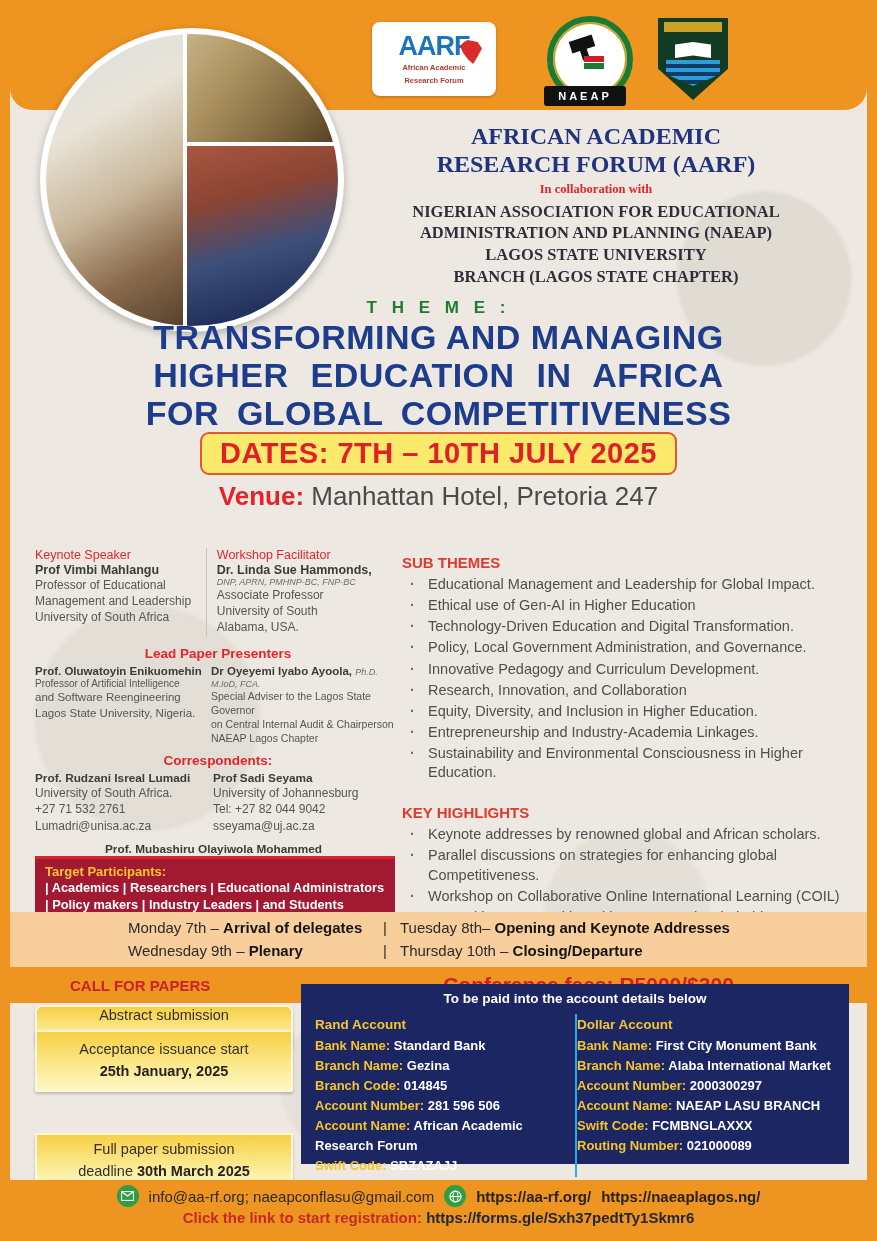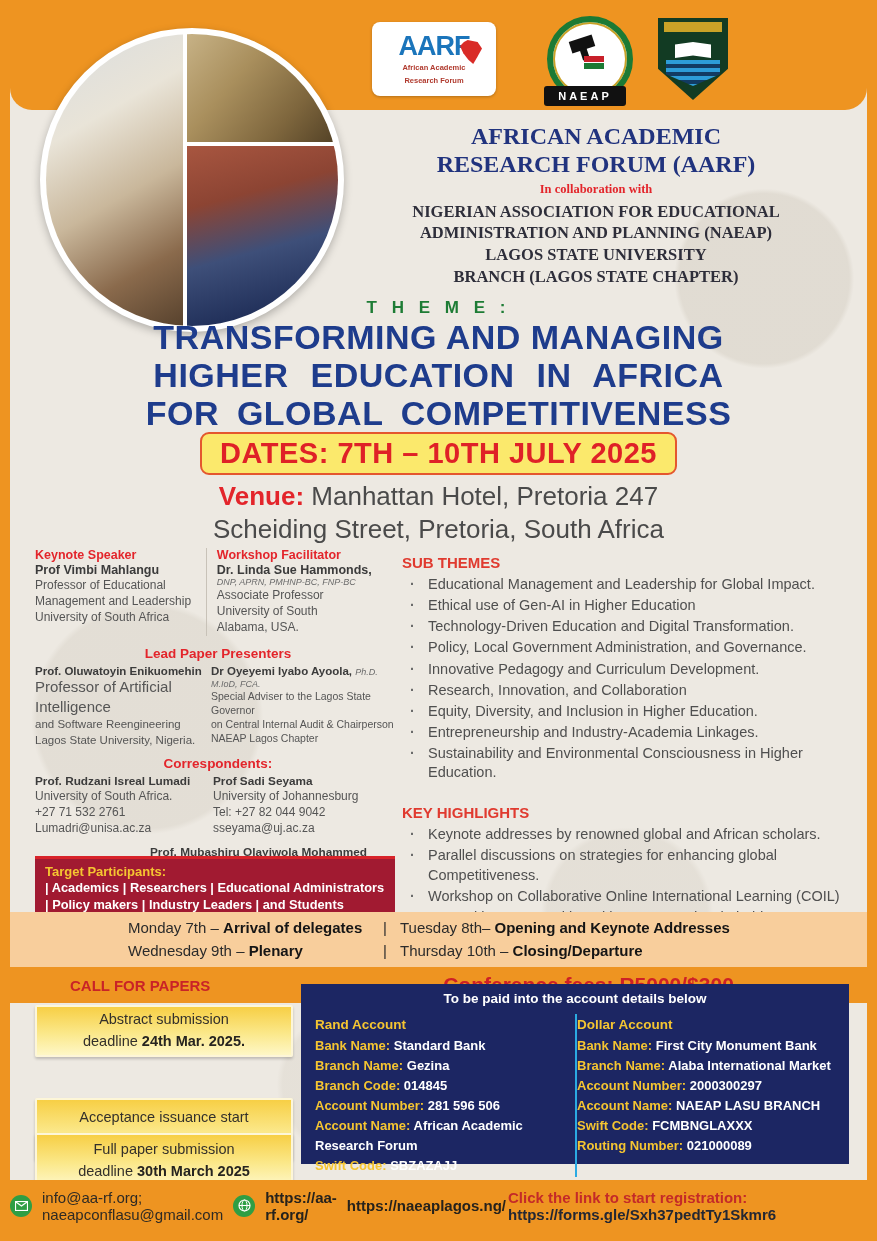--- a/index.html
+++ b/index.html
@@ -70,21 +70,21 @@
              padding:3px 18px;font-size:29px;font-weight:800;color:#DF2127;letter-spacing:.5px;}
 
   .venue{top:470px;left:0;width:857px;text-align:center;font-size:26px;color:#4A4A4A;line-height:1.25;}
   .venue .vl{color:#E3252B;font-weight:800;}
 
   
   .left-col{top:538px;left:25px;width:366px;font-size:12px;color:#555;}
   .two-col{display:flex;}
   .kc1{width:168px;padding-right:8px;}
   .kc2{width:190px;border-left:1px solid #C8C2B8;padding-left:10px;}
-  .red-h{color:#E3252B;font-weight:700;font-size:12.5px;margin-bottom:1px;}
+  .red-h{color:#E3252B;font-weight:400;font-size:12.5px;margin-bottom:1px;}
   .pname{color:#3B3B3B;font-weight:700;font-size:12.5px;}
   .pline{line-height:1.35;}
   .creds{font-size:9px;font-style:italic;color:#6B6B6B;}
   .center-h{text-align:center;color:#E3252B;font-weight:700;font-size:13.5px;margin:10px 0 4px;}
   .pc1{width:170px;padding-right:6px;}
   .pc2{width:190px;}
   .pc2 .pline{font-size:10.5px;}
   .cc1{width:178px;}
   .cc2{width:188px;}
   .c3{margin:8px 0 0 70px;}
@@ -115,39 +115,39 @@
   .fees-band{top:957px;left:0;width:857px;height:36px;background:#EE9421;display:flex;align-items:center;}
   .cfp{width:300px;padding-left:60px;box-sizing:border-box;color:#C92327;font-weight:800;font-size:15px;}
   .fees{flex:1;text-align:center;color:#CE2026;font-weight:800;font-size:21px;}
 
   
   .dl-box{left:25px;width:258px;box-sizing:border-box;border:2px solid #FDF6D8;border-radius:2px;
           background:linear-gradient(180deg,#F7CF45 0%,#FBE88A 55%,#FEF7C6 100%);
           box-shadow:0 2px 3px rgba(0,0,0,.2);
           display:flex;flex-direction:column;align-items:center;justify-content:center;
           font-size:14.5px;color:#33302B;line-height:1.5;text-align:center;}
-  .dl1{top:995px;height:52px;}
-  .dl2{top:1088px;height:62px;}
+  .dl1{top:995px;height:44px;border-radius:7px;}
+  .dl2{top:1020px;height:62px;}
   .dl3{top:1123px;height:55px;}
   .dl-bold{font-weight:800;color:#262420;}
 
   
   .navy-box{top:974px;left:291px;width:548px;height:180px;background:#1C2663;box-sizing:border-box;
             padding:7px 14px 6px;color:#fff;}
   .pay-note{text-align:center;font-weight:700;font-size:13.5px;margin-bottom:8px;}
   .acct-cols{display:flex;}
   .acct-col{width:50%;box-sizing:border-box;padding-right:10px;}
   .acct-col.right{border-left:2px solid #2BAAE2;padding-left:0;padding-right:0;}
   .acct-title{color:#F5C531;font-weight:800;font-size:13.5px;line-height:1.6;}
   .acct-row{font-size:13px;font-weight:700;line-height:1.55;}
   .al{color:#F5C531;}
   .av{color:#FFFFFF;}
 
   
-  .footer{top:1170px;left:0;width:857px;height:51px;background:#EE9421;display:flex;
+  .footer{top:1170px;left:0;width:857px;height:51px;background:#EE9421;display:flex;flex-direction:column;
           align-items:center;justify-content:center;gap:2px;}
   .f-row1{display:flex;align-items:center;gap:10px;font-size:15px;color:#2E2A24;}
   .f-icon{width:22px;height:22px;border-radius:50%;background:#2F9E44;display:flex;align-items:center;justify-content:center;flex:0 0 auto;}
   .f-icon svg{display:block;}
   .f-url{font-weight:700;color:#26221C;}
   .f-row2{font-size:15px;}
   .reg-label{color:#C42A28;font-weight:800;}
   .reg-url{color:#232733;font-weight:800;}
 </style>
 </head>
@@ -204,21 +204,20 @@
     <div class="t2">HIGHER EDUCATION IN AFRICA</div>
     <div class="t3">FOR GLOBAL COMPETITIVENESS</div>
   </div>
 
   <div class="abs dates-wrap">
     <span class="dates-box">DATES: 7TH – 10TH JULY 2025</span>
   </div>
 
   <div class="abs venue">
     <div><span class="vl">Venue:</span> <span>Manhattan Hotel, Pretoria 247</span></div>
-    <div>Scheiding Street, Pretoria, South Africa</div>
   </div>
 
   <div class="abs left-col">
     <div class="two-col">
       <div class="kc1">
         <div class="red-h">Keynote Speaker</div>
         <div class="pname">Prof Vimbi Mahlangu</div>
         <div class="pline">Professor of Educational</div>
         <div class="pline">Management and Leadership</div>
         <div class="pline">University of South Africa</div>
@@ -230,21 +229,21 @@
         <div class="pline">Associate Professor</div>
         <div class="pline">University of South</div>
         <div class="pline">Alabama, USA.</div>
       </div>
     </div>
 
     <div class="center-h">Lead Paper Presenters</div>
     <div class="two-col">
       <div class="pc1">
         <div class="pname" style="font-size:11.5px;">Prof. Oluwatoyin Enikuomehin</div>
-        <div class="pline" style="font-size:15px;">Professor of Artificial Intelligence</div>
+        <div class="pline" style="font-size:10px;">Professor of Artificial Intelligence</div>
         <div class="pline" style="font-size:11.5px;">and Software Reengineering</div>
         <div class="pline" style="font-size:11.5px;">Lagos State University, Nigeria.</div>
       </div>
       <div class="pc2">
         <div style="font-size:11.5px;"><span class="pname" style="font-size:11.5px;">Dr Oyeyemi Iyabo Ayoola,</span> <span class="creds">Ph.D. M.IoD, FCA.</span></div>
         <div class="pline">Special Adviser to the Lagos State Governor</div>
         <div class="pline">on Central Internal Audit &amp; Chairperson</div>
         <div class="pline">NAEAP Lagos Chapter</div>
       </div>
     </div>
@@ -258,21 +257,21 @@
         <div class="pline">Lumadri@unisa.ac.za</div>
       </div>
       <div class="cc2">
         <div class="pname" style="font-size:11.8px;">Prof Sadi Seyama</div>
         <div class="pline">University of Johannesburg</div>
         <div class="pline">Tel: +27 82 044 9042</div>
         <div class="pline">sseyama@uj.ac.za</div>
       </div>
     </div>
     <div class="c3">
-      <div class="pname" style="font-size:11.8px;margin-left:45px;">Prof. Mubashiru Olayiwola Mohammed</div>
+      <div class="pname" style="font-size:11.8px;">Prof. Mubashiru Olayiwola Mohammed</div>
       <div class="pline">Lagos State University, Nigeria</div>
       <div class="pline">+234 803 334 4750</div>
       <div class="pline">mubashiru.mohammed@lasu.edu.ng</div>
     </div>
   </div>
 
   <div class="abs right-col">
     <div class="list-h">SUB THEMES</div>
     <ul class="blist">
       <li>Educational Management and Leadership for Global Impact.</li>

